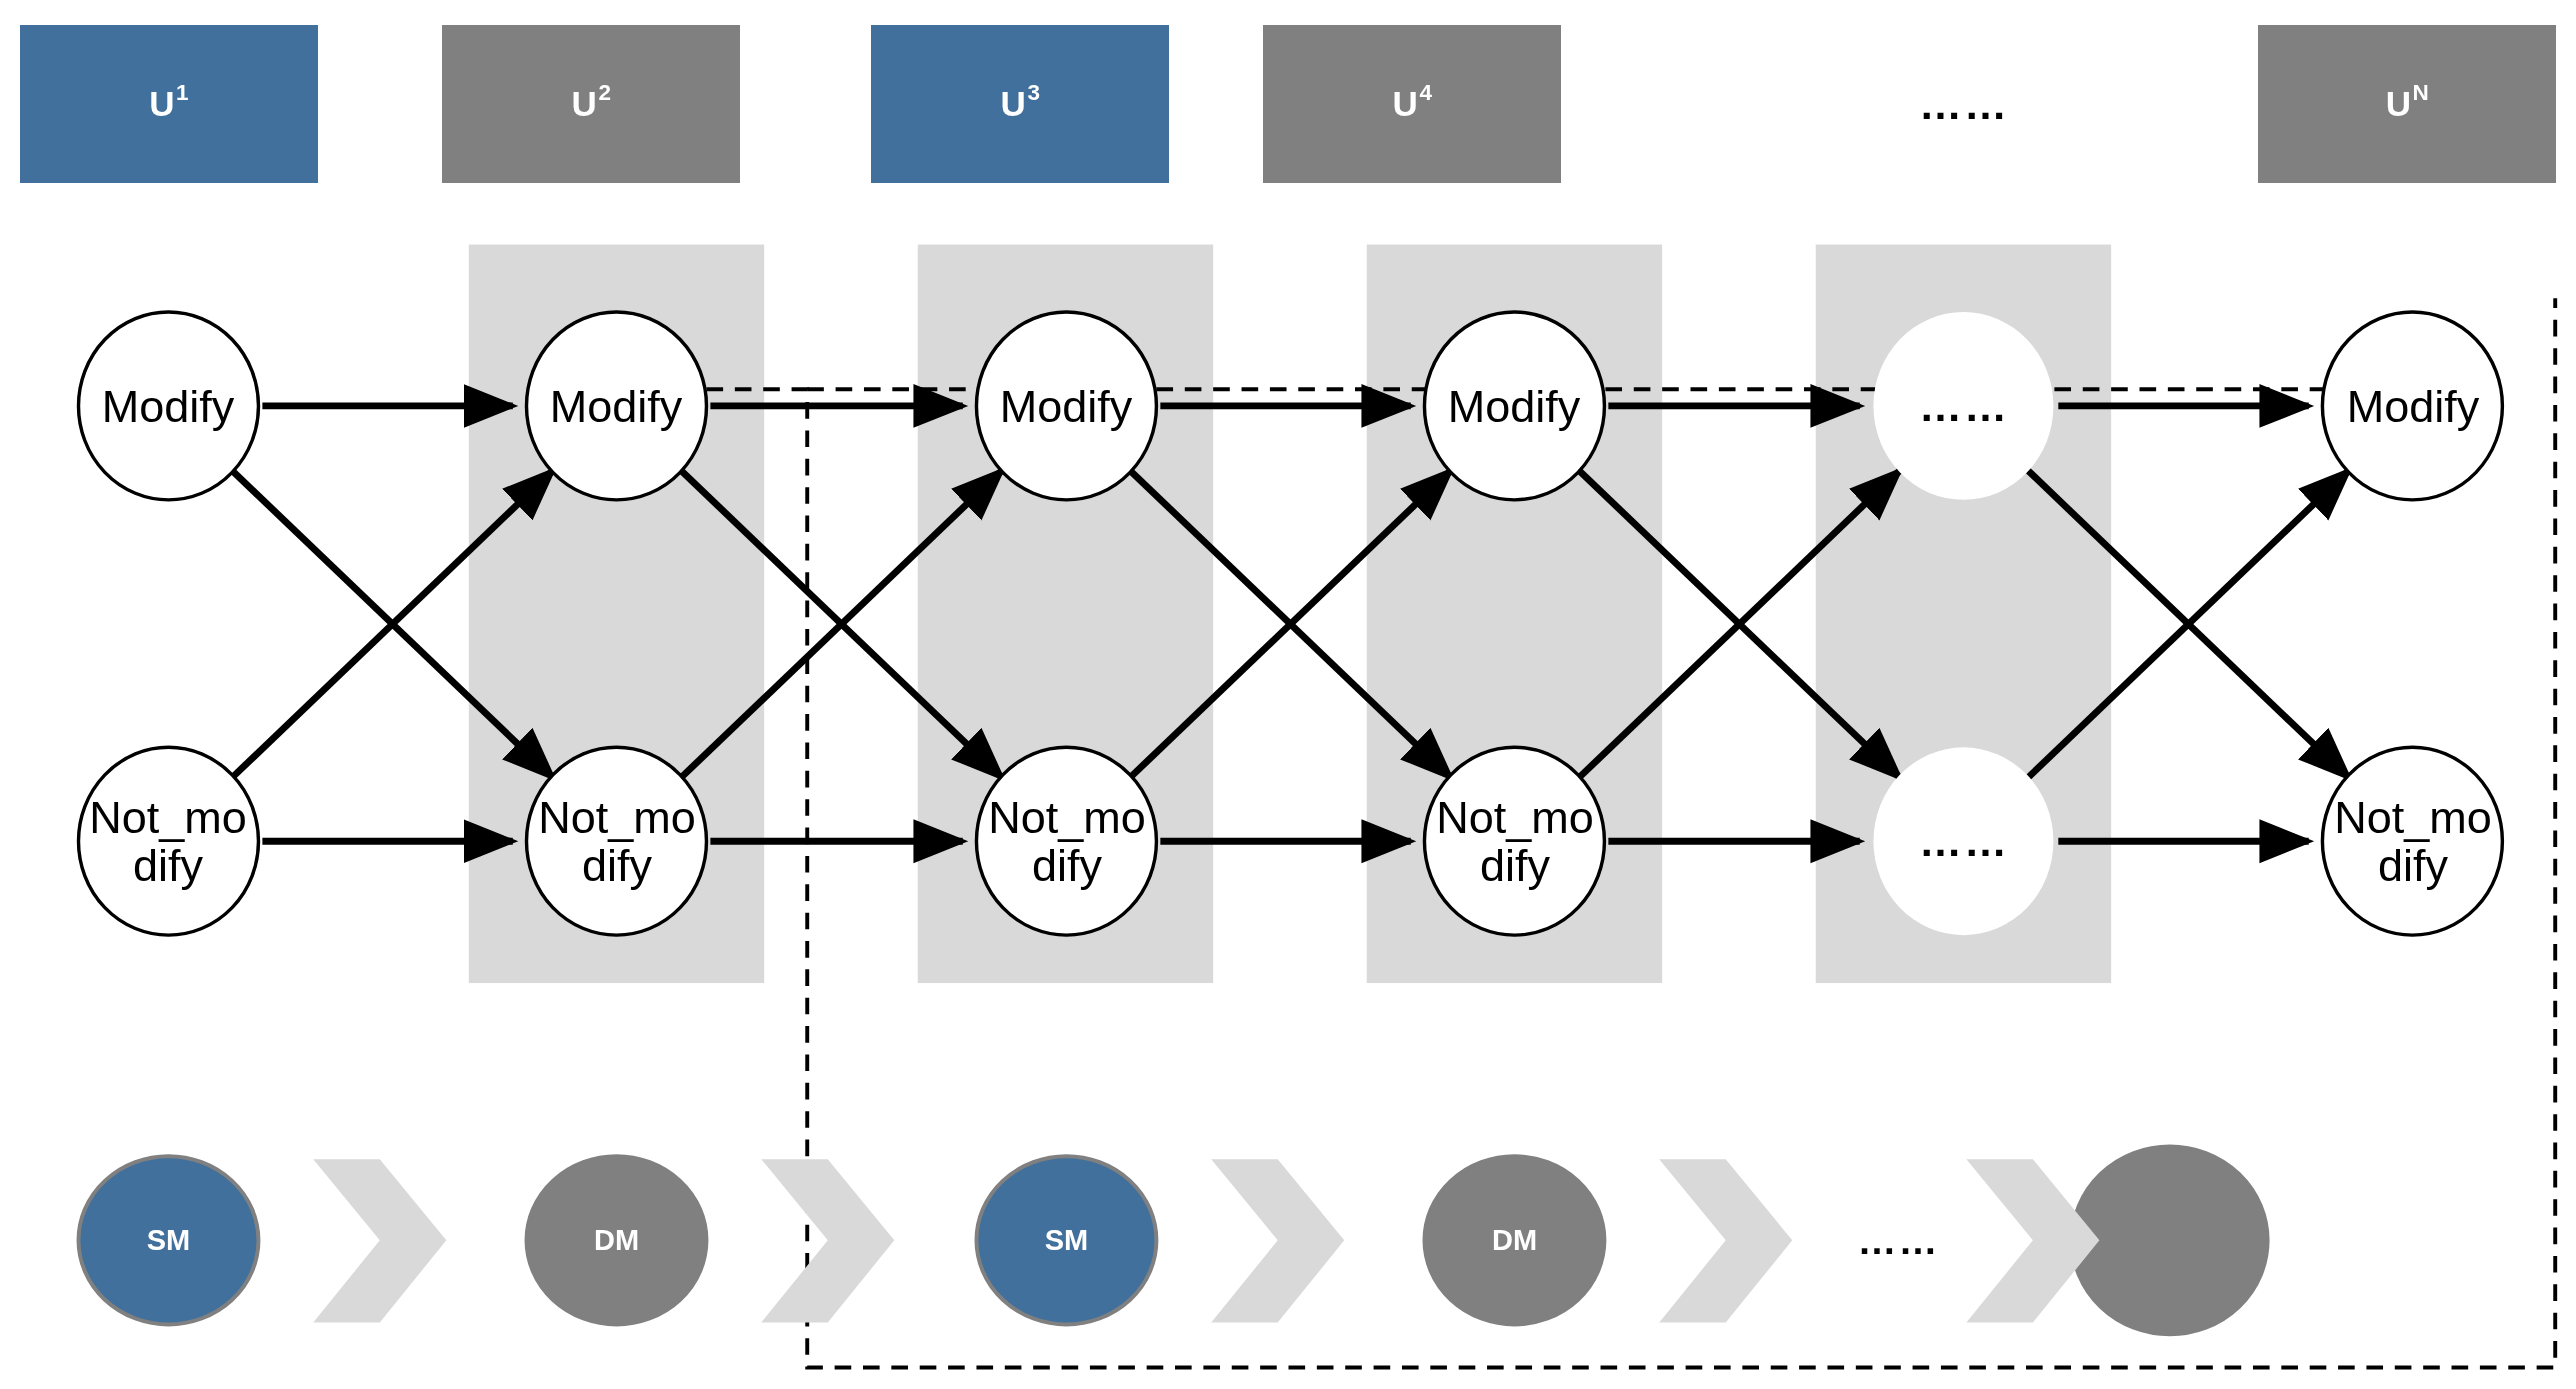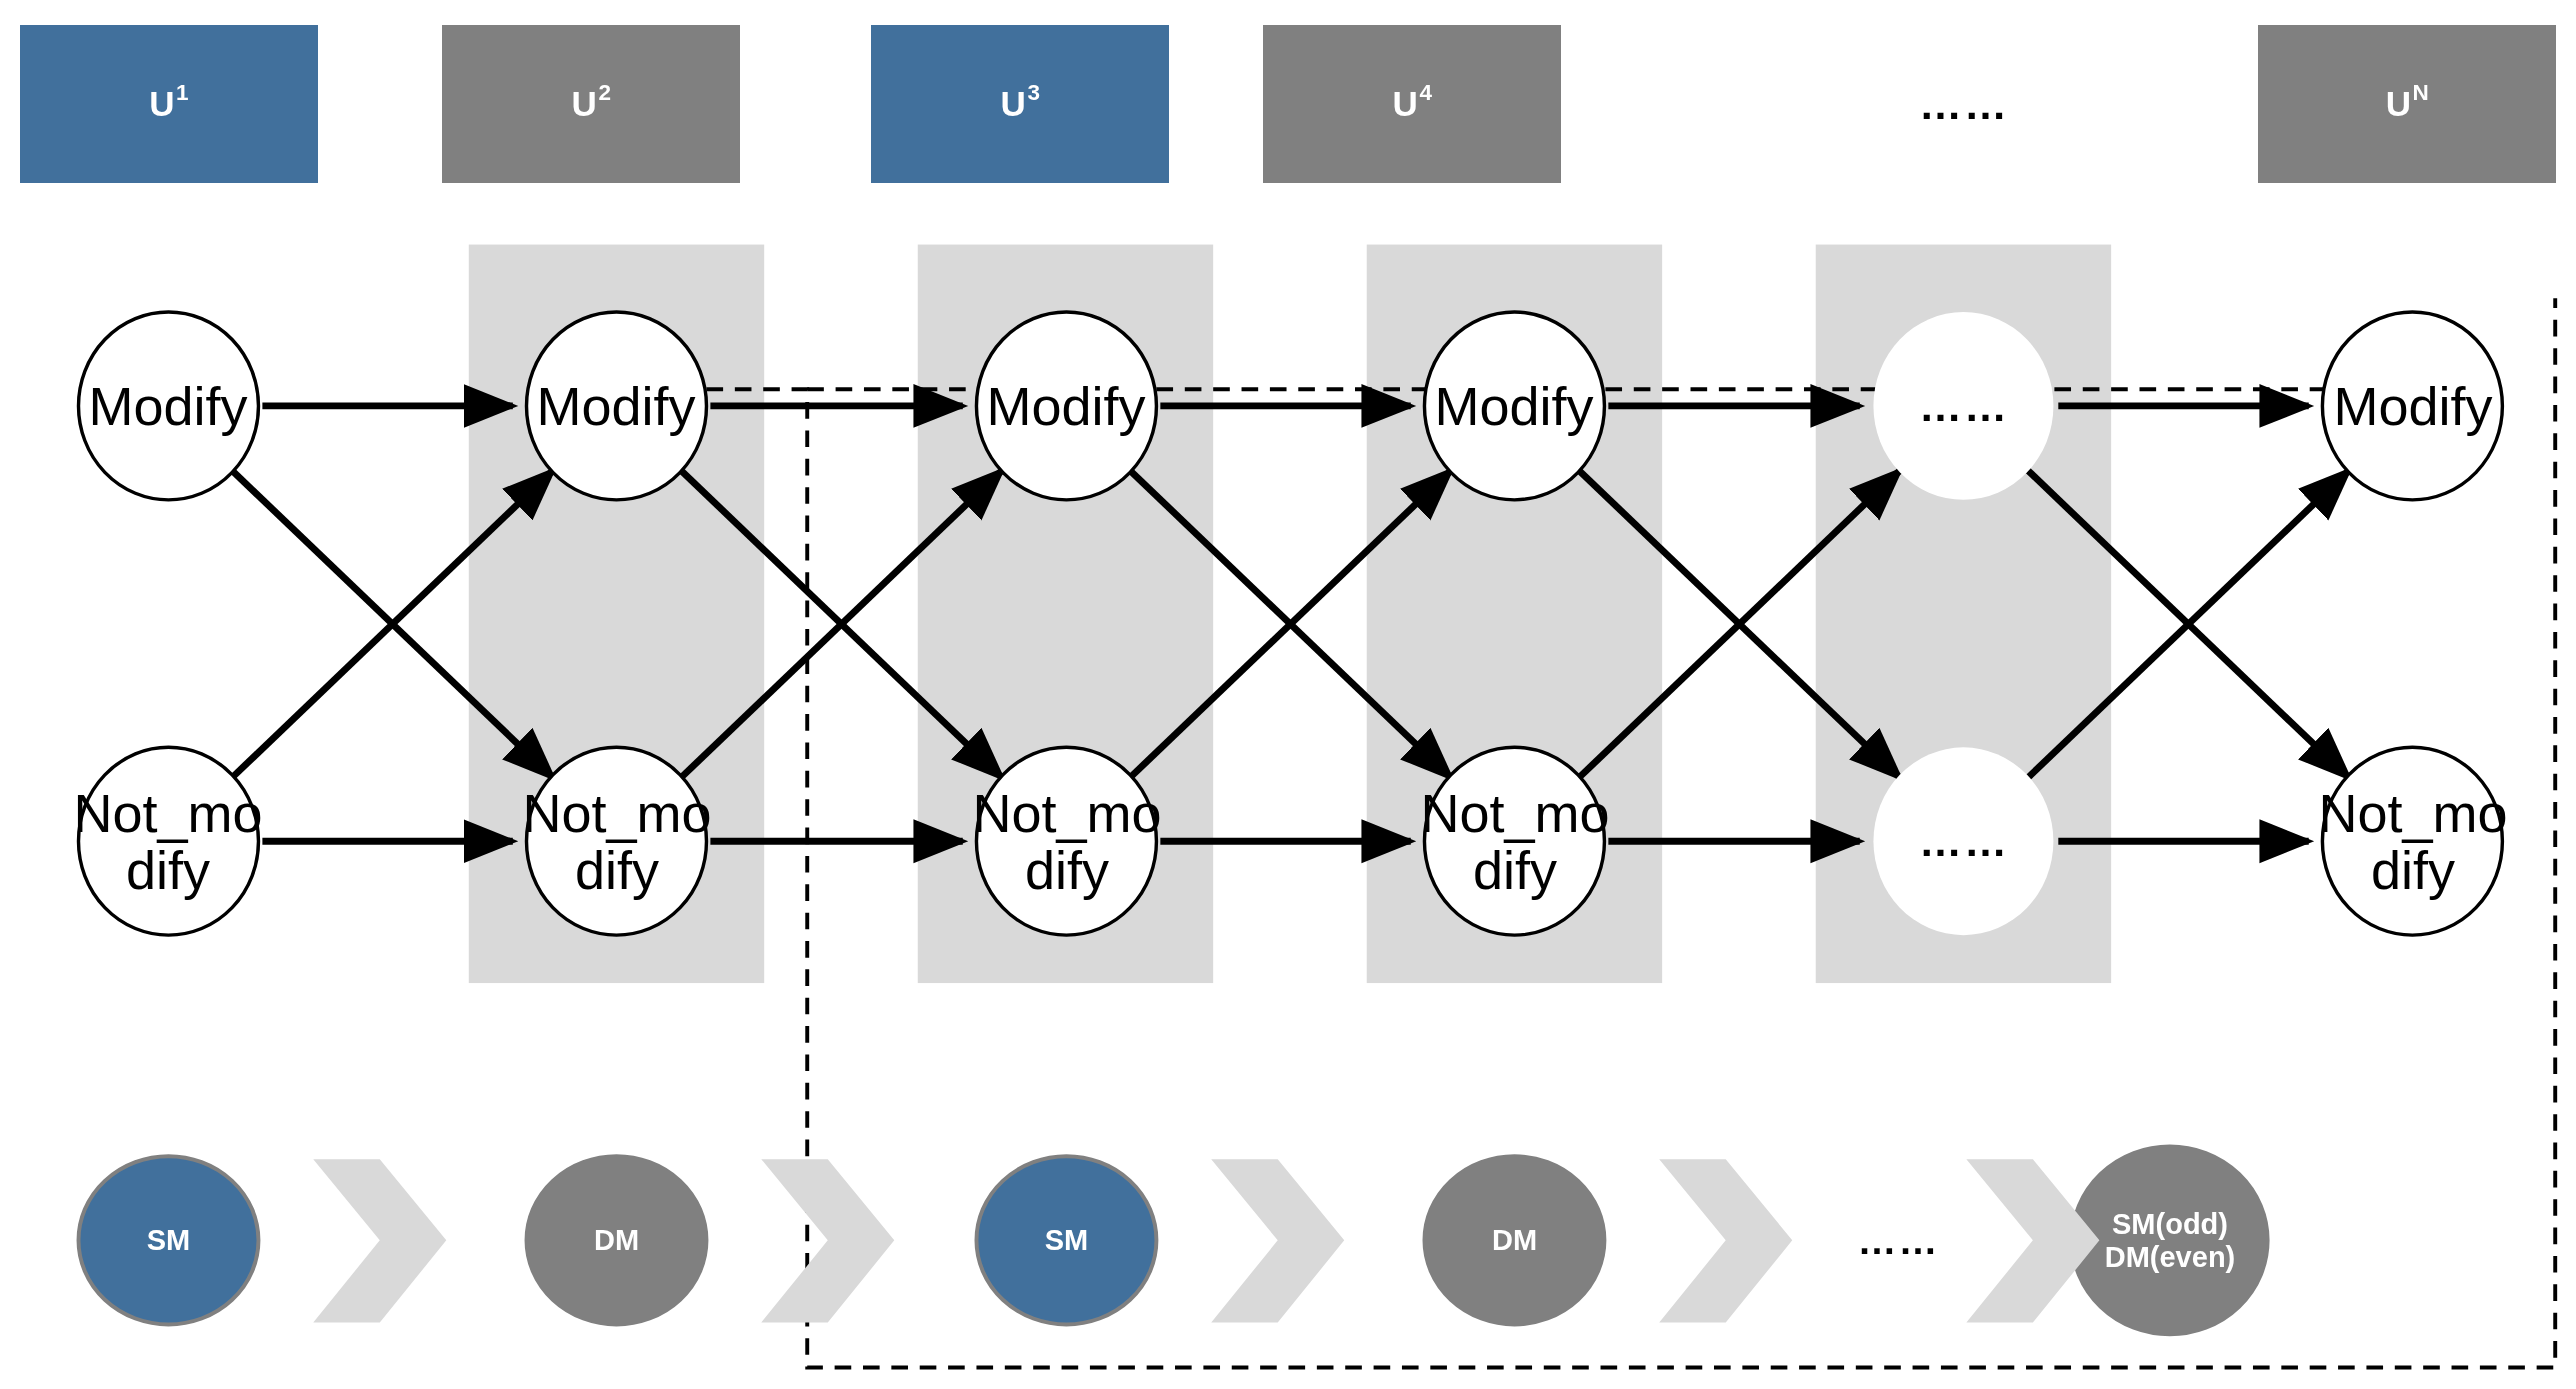--- a/index.html
+++ b/index.html
@@ -14,21 +14,21 @@
         color:#ffffff;font-size:35px;font-weight:bold;letter-spacing:0.5px;}
   .ubox .sup{font-size:22.5px;vertical-align:super;line-height:0;
              position:relative;top:-11.7px;left:1px;font-weight:bold;}
   .ubox.blue{background:#41709C;}
   .ubox.gray{background:#808080;}
   .udots{position:absolute;display:flex;align-items:center;justify-content:center;
          color:#000000;font-size:43px;font-weight:bold;letter-spacing:2px;}
 
   
   .nodelabel{position:absolute;display:flex;align-items:center;justify-content:center;
-             text-align:center;color:#000000;font-size:54px;line-height:1.05;
+             text-align:center;color:#000000;font-size:45px;line-height:1.05;
              pointer-events:none;}
   .nodedots{position:absolute;display:flex;align-items:center;justify-content:center;
             color:#000000;font-size:43px;font-weight:bold;letter-spacing:2px;}
 
   
   .stagelabel{position:absolute;display:flex;align-items:center;justify-content:center;
               text-align:center;color:#ffffff;font-size:29px;font-weight:bold;
               line-height:1.15;pointer-events:none;}
   .stagedots{position:absolute;display:flex;align-items:center;justify-content:center;
              color:#000000;font-size:39px;font-weight:bold;letter-spacing:2px;}
@@ -187,19 +187,15 @@
   <div class="nodelabel" style="left:2313px;top:783px;width:200px;height:117px;flex-direction:column;">
     <span>Not_mo</span>
     <span>dify</span>
   </div>
 
   <div class="stagelabel" style="left:90px;top:1211px;width:157px;height:59px;">SM</div>
   <div class="stagelabel" style="left:538px;top:1211px;width:157px;height:59px;">DM</div>
   <div class="stagelabel" style="left:988px;top:1211px;width:157px;height:59px;">SM</div>
   <div class="stagelabel" style="left:1436px;top:1211px;width:157px;height:59px;">DM</div>
   <div class="stagedots" style="left:1820px;top:1213px;width:157px;height:55px;">……</div>
-  <div class="stagelabel" style="left:2072px;top:1194px;width:196px;height:94px;flex-direction:column;">
-    <span>SM(odd)</span>
-    <span>DM(even)</span>
-  </div>
 
 </div>
 
 
 </body></html>

